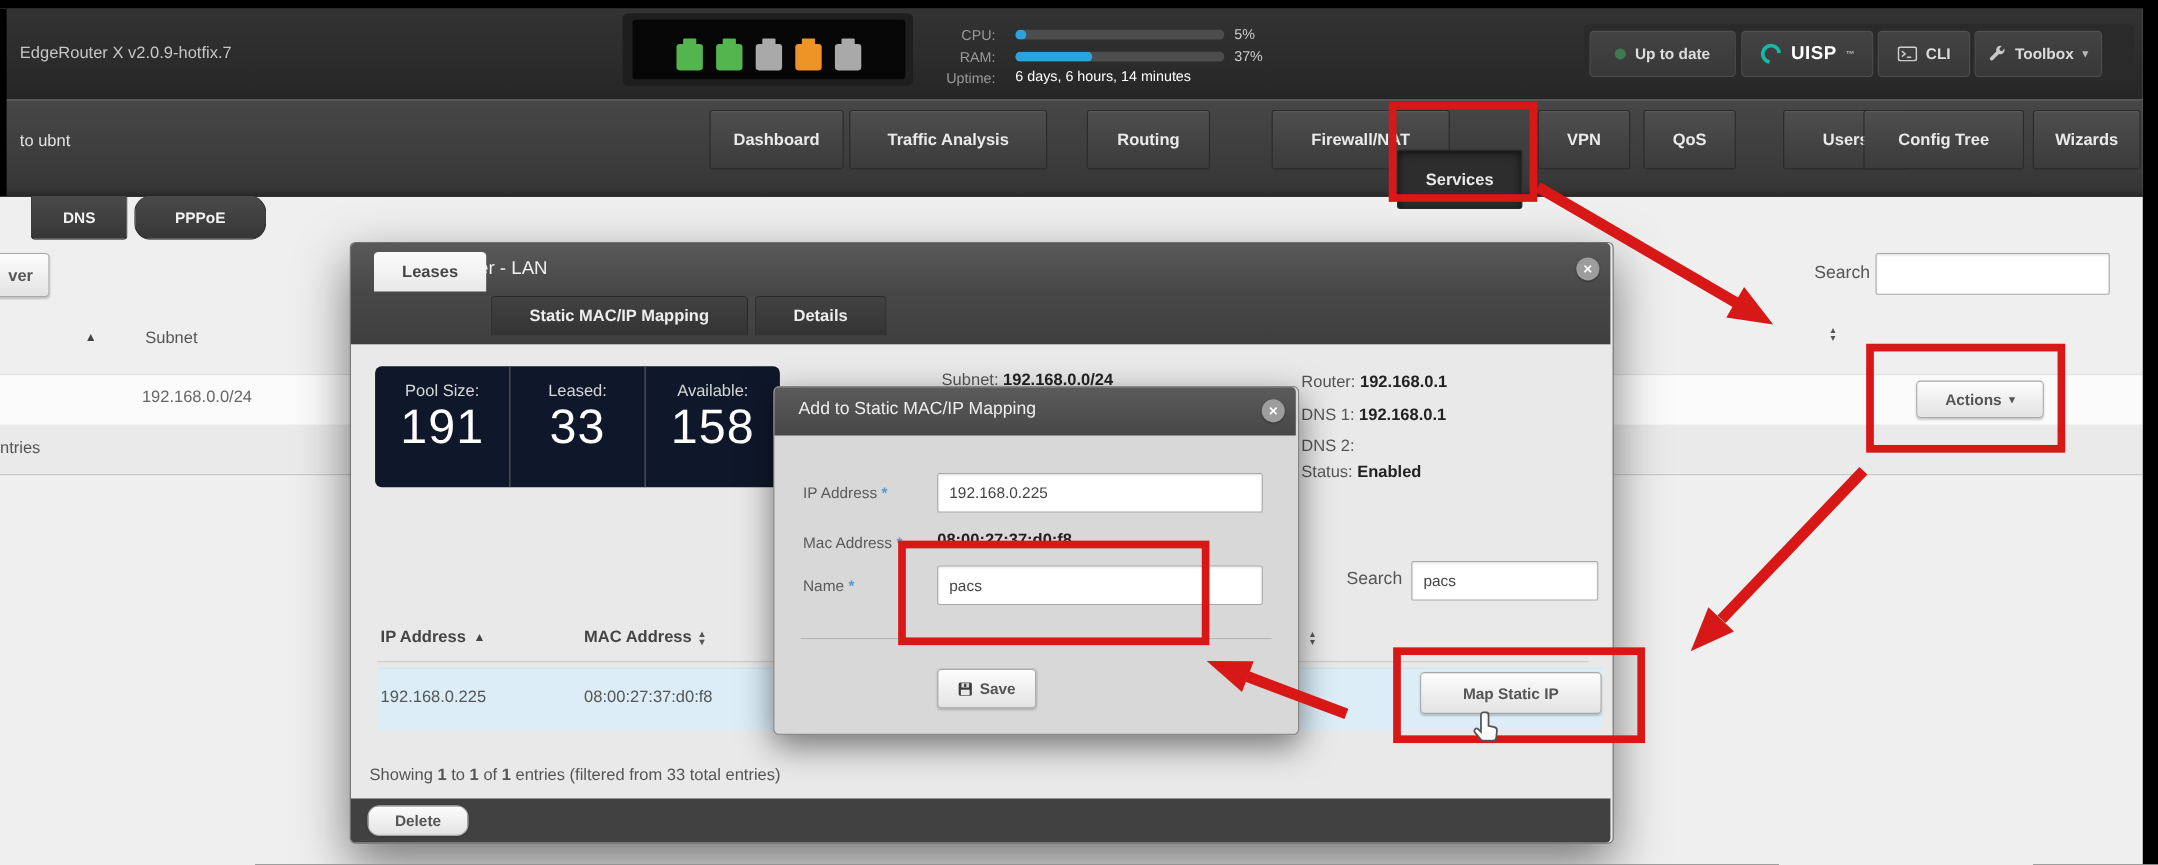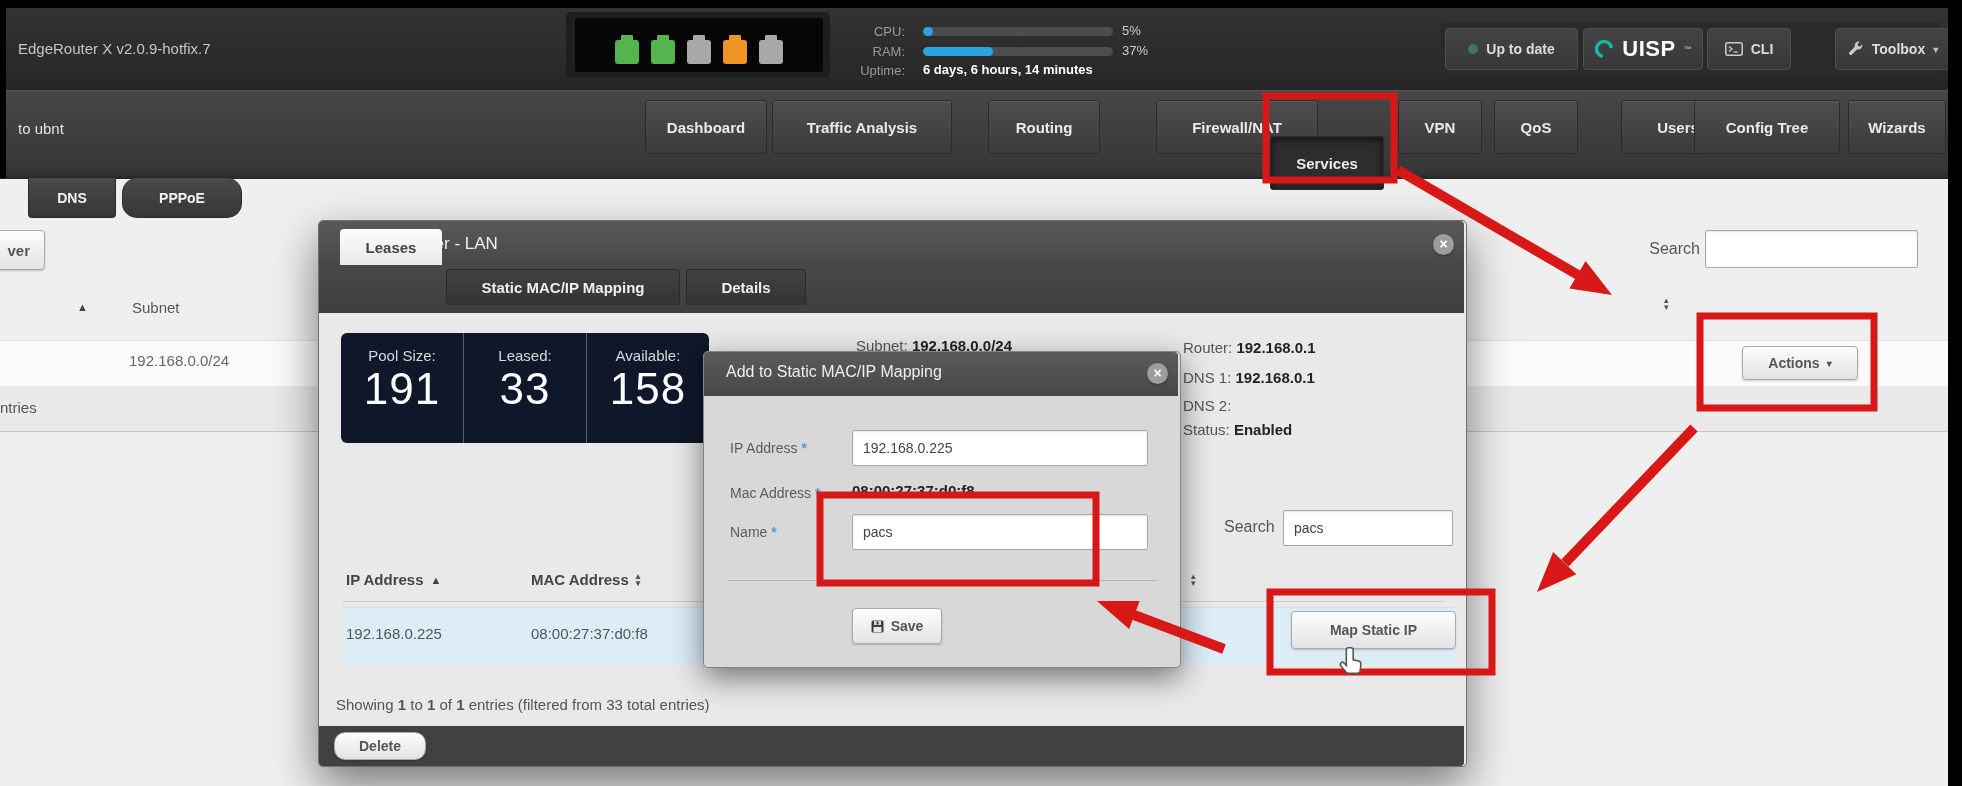--- a/index.html
+++ b/index.html
@@ -13,27 +13,27 @@
   .portframe{left:566px;top:12px;width:264px;height:66px;background:#1e1e1e;border-radius:5px;}
   .portpanel{left:575px;top:18px;width:248px;height:54px;background:#060606;border-radius:3px;
              display:flex;justify-content:center;align-items:flex-end;gap:12px;padding-bottom:8px;box-sizing:border-box;}
   .port{width:24px;height:24px;border-radius:3px;position:relative;}
   .port::before{content:"";position:absolute;top:-5px;left:6px;width:12px;height:6px;background:inherit;border-radius:1px;}
   .p-green{background:#54b44e}.p-gray{background:#a9a9a9}.p-orange{background:#ee9427}
   .statlbl{position:absolute;width:70px;text-align:right;font-size:13px;color:#9a9a9a;}
   .bar{position:absolute;left:923px;width:190px;height:9px;background:#4d4d4d;border-radius:5px;overflow:hidden;}
   .bar>i{display:block;height:100%;background:#2ba3e0;border-radius:5px;}
   .pct{position:absolute;left:1122px;font-size:13px;color:#ccc;}
-  .uptimeval{position:absolute;left:923px;top:62px;font-size:13px;color:#fff;font-weight:bold;}
+  .uptimeval{position:absolute;left:923px;top:62px;font-size:13px;color:#fff;font-weight:normal;}
   .chromepanel{left:1440px;top:22px;width:500px;height:54px;background:#2a2a2a;border-radius:5px;}
   .chbtn{position:absolute;top:28px;height:42px;background:linear-gradient(#434343,#383838);
          border:1px solid #4f4f4f;border-radius:4px;color:#ddd;font-size:14px;font-weight:bold;
          display:flex;align-items:center;justify-content:center;gap:8px;box-sizing:border-box;}
   .dot{width:10px;height:10px;border-radius:50%;background:#3e7b52;}
-  .uisptxt{font-size:22px;color:#fff;letter-spacing:.5px;}
+  .uisptxt{font-size:17px;color:#fff;letter-spacing:.5px;}
   .tm{font-size:8px;color:#bbb;vertical-align:top;}
   .caret{font-size:10px;color:#bbb;}
   
   .navbar{left:0;top:90px;width:1948px;height:88px;background:linear-gradient(#474747,#353535);
           border-top:1px solid #555;box-shadow:inset 0 -8px 10px -8px rgba(0,0,0,.6);}
   .hostname{left:18px;top:120px;font-size:15px;color:#e2e2e2;}
   .navbtn{position:absolute;top:100px;height:54px;display:flex;align-items:center;justify-content:center;
           background:linear-gradient(#4e4e4e,#3b3b3b);border:1px solid #2b2b2b;border-radius:3px;
           color:#eaeaea;font-size:15px;font-weight:bold;box-shadow:inset 0 1px 0 rgba(255,255,255,.08);box-sizing:border-box;}
   .navbtn.active{background:#2d2d2d;box-shadow:inset 0 2px 8px rgba(0,0,0,.65);}
@@ -134,21 +134,21 @@
   <div class="chbtn" style="left:1707px;width:84px;">
     <span style="display:flex;">
       <svg width="18" height="14" viewBox="0 0 18 14">
           <rect x="0.8" y="0.8" width="16.4" height="12.4" rx="2" fill="none" stroke="#ccc" stroke-width="1.5"></rect>
           <path d="M4 4.5l3 2.5-3 2.5" fill="none" stroke="#ccc" stroke-width="1.3"></path>
           <line x1="8.5" y1="10" x2="12.5" y2="10" stroke="#ccc" stroke-width="1.3"></line>
         </svg>
     </span>
     <span>CLI</span>
   </div>
-  <div class="chbtn" style="left:1795px;width:116px;margin-left:40px;">
+  <div class="chbtn" style="left:1795px;width:116px;">
     <span style="display:flex;">
       <svg width="16" height="16" viewBox="0 0 16 16">
           <path d="M14.2 3.2a4 4 0 0 1-5 5L4 13.4a1.7 1.7 0 1 1-2.4-2.4L6.8 5.8a4 4 0 0 1 5-5L9.6 3l.5 2 2 .5 2.1-2.3z" fill="#c9c9c9"></path>
         </svg>
     </span>
     <span>Toolbox</span>
     <span class="caret">▾</span>
   </div>
 
   <div class="abs navbar"></div>

